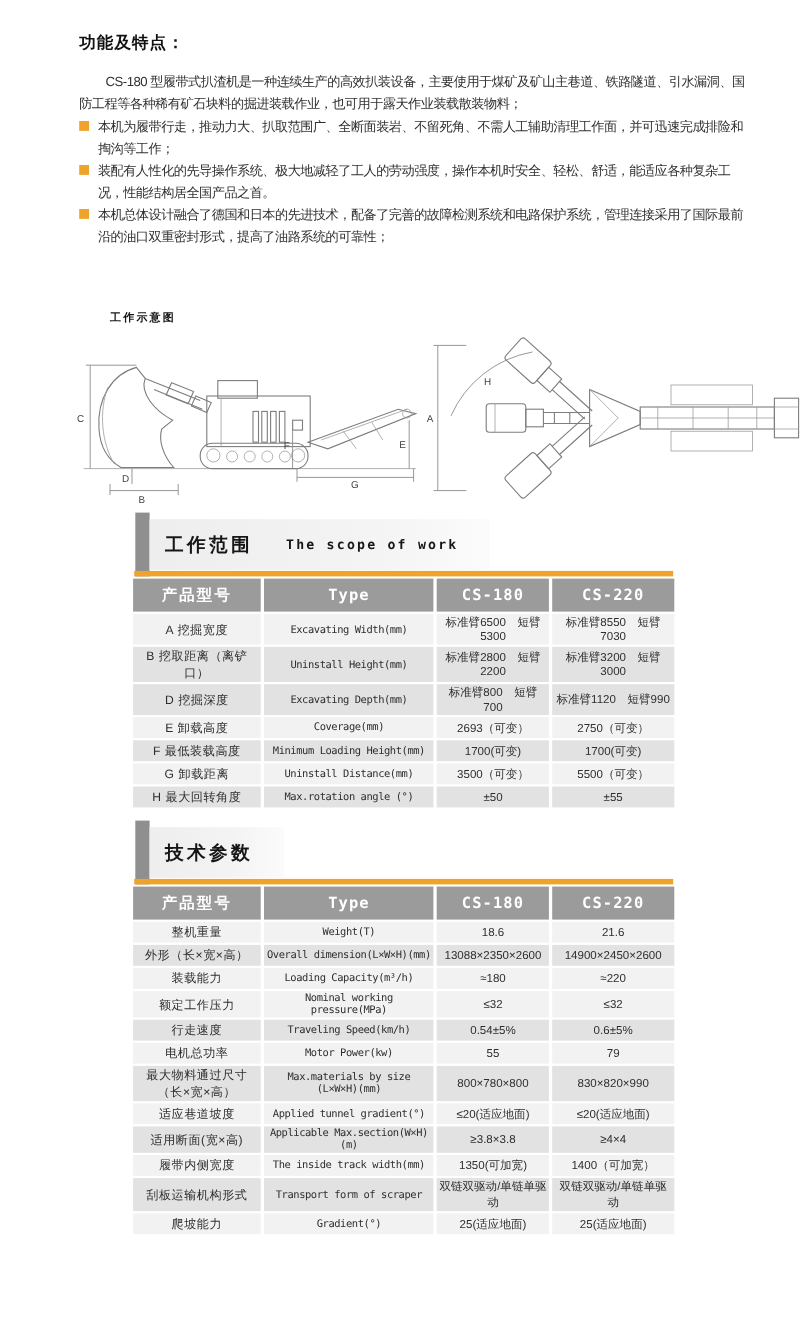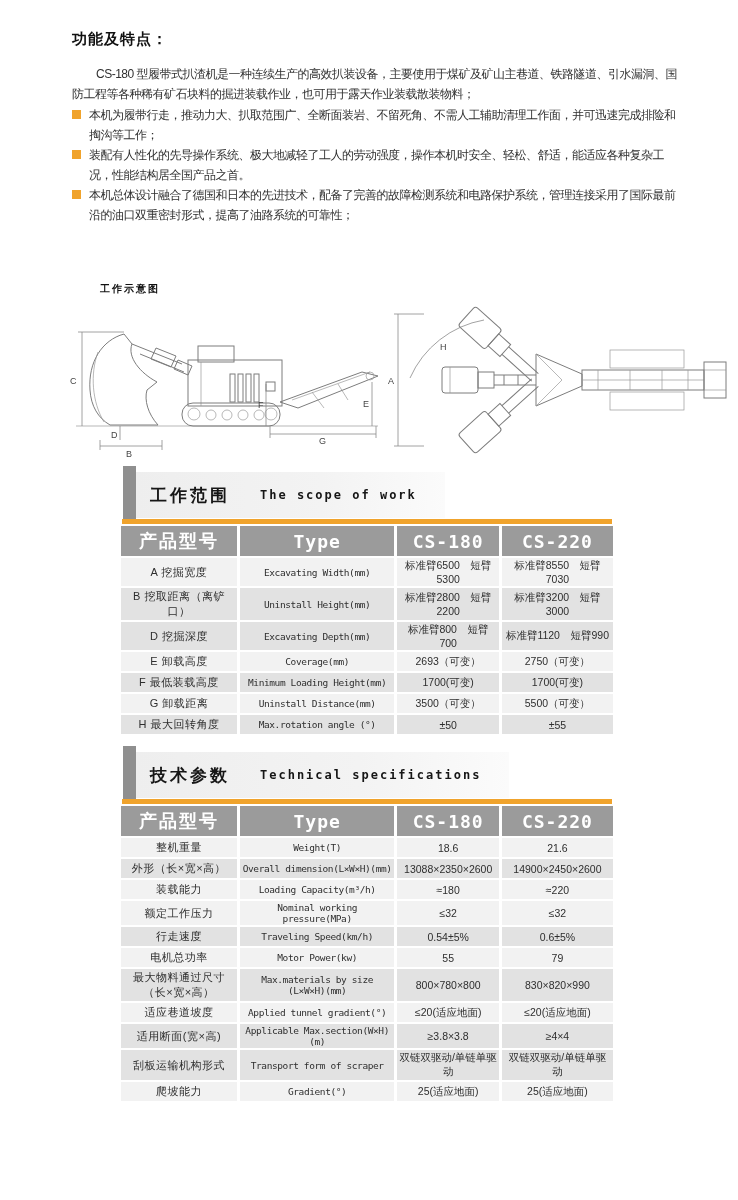--- a/index.html
+++ b/index.html
@@ -44,21 +44,21 @@
   .banner-zh{font-size:17px;font-weight:bold;color:#161616;letter-spacing:3px;}
   .banner-en{font-size:12px;font-weight:bold;color:#161616;margin-left:10px;letter-spacing:2px;
     font-family:"DejaVu Sans Mono","Liberation Mono",monospace;}
   
   .tablewrap{position:absolute;left:121px;width:492px;}
   #table1{top:519px;}
   #table2{top:799px;}
   .topbar{height:5px;background:var(--orange);margin:0 1px;}
   table{border-collapse:separate;border-spacing:3px 2px;table-layout:fixed;
     margin-left:-3px;width:calc(100% + 6px);}
-  th{background:var(--header-gray);color:#fff;font-weight:bold;height:30px;font-size:18px;
+  th{background:var(--header-gray);color:#fff;font-weight:bold;height:30px;font-size:14px;
     letter-spacing:1px;padding:0;}
   th.zh{letter-spacing:2px;}
   th.en{font-family:"DejaVu Sans Mono","Liberation Mono",monospace;letter-spacing:1px;}
   td{font-size:10.5px;text-align:center;vertical-align:middle;height:19px;padding:1px 2px;color:#2e2e2e;}
   tr.light td{background:var(--row-light);}
   tr.dark td{background:var(--row-dark);}
   td.c0{font-size:11px;letter-spacing:0.5px;}
   td.c1{font-family:"DejaVu Sans Mono","Liberation Mono",monospace;font-size:9.5px;letter-spacing:-0.4px;}
   td.c2,td.c3{font-size:10.5px;}
 </style>
@@ -261,21 +261,20 @@
           <td class="c3">±55</td>
         </tr>
       </tbody>
   </table>
 </div>
 
 <div class="banner" id="banner2">
   <div class="banner-bar"></div>
   <div class="banner-box">
     <span class="banner-zh">技术参数</span>
-    <span class="banner-en">Technical specifications</span>
   </div>
 </div>
 
 <div class="tablewrap" id="table2">
   <div class="topbar"></div>
   <table>
     <colgroup>
         <col style="width:24%">
         <col style="width:32%">
         <col style="width:21%">
@@ -337,20 +336,26 @@
           <td class="c1">Applied tunnel gradient(°)</td>
           <td class="c2">≤20(适应地面)</td>
           <td class="c3">≤20(适应地面)</td>
         </tr>
         <tr class="dark">
           <td class="c0">适用断面(宽×高)</td>
           <td class="c1">Applicable Max.section(W×H)(m)</td>
           <td class="c2">≥3.8×3.8</td>
           <td class="c3">≥4×4</td>
         </tr>
+        <tr class="light">
+          <td class="c0">履带内侧宽度</td>
+          <td class="c1">The inside track width(mm)</td>
+          <td class="c2">1350(可加宽)</td>
+          <td class="c3">1400（可加宽）</td>
+        </tr>
         <tr class="dark">
           <td class="c0">刮板运输机构形式</td>
           <td class="c1">Transport form of scraper</td>
           <td class="c2">双链双驱动/单链单驱动</td>
           <td class="c3">双链双驱动/单链单驱动</td>
         </tr>
         <tr class="light">
           <td class="c0">爬坡能力</td>
           <td class="c1">Gradient(°)</td>
           <td class="c2">25(适应地面)</td>

